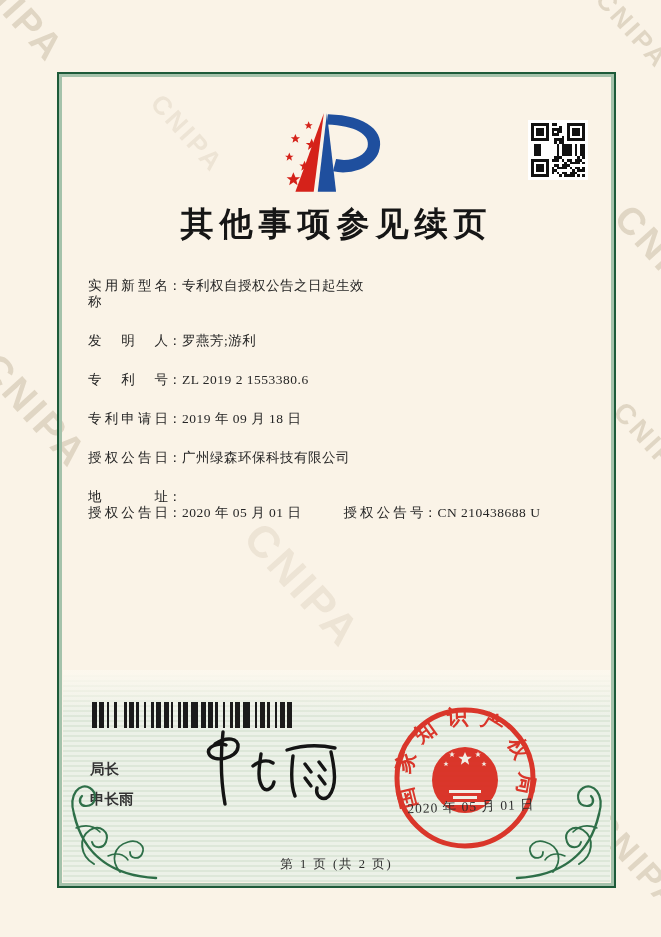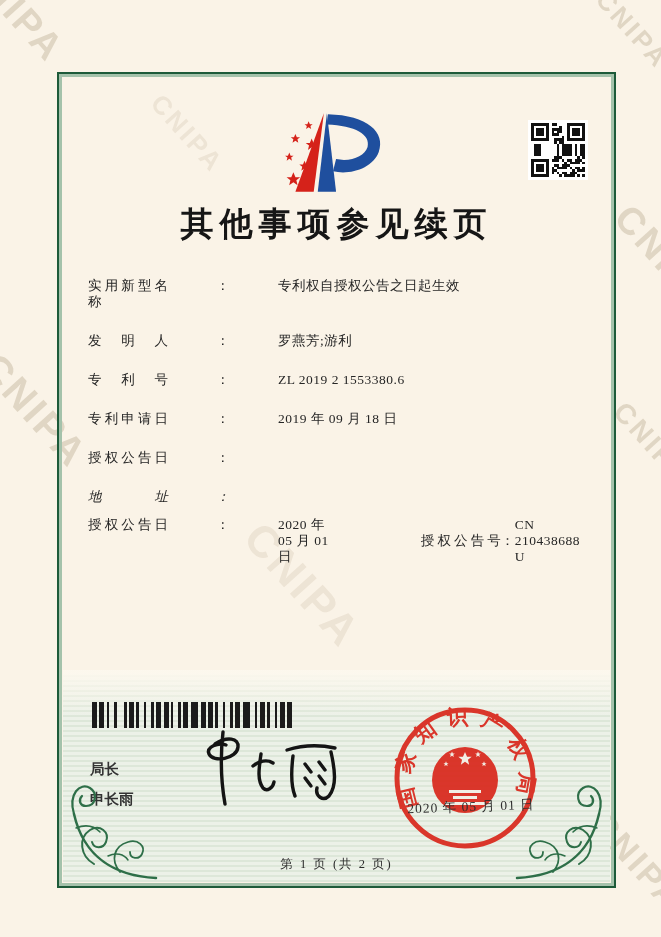--- a/index.html
+++ b/index.html
@@ -30,22 +30,22 @@
   .logo .red{fill:var(--logo_red,#d5221a);}
   .logo .blue{fill:var(--logo_blue,#1f4f9e);}
   .qr{position:absolute; left:469px; top:46px; width:54px; height:54px; background:#fff; padding:3px;}
   .qr svg{width:100%; height:100%; display:block;}
   .doc-title{
     position:absolute; left:0; right:0; top:128px; text-align:center;
     font-size:33px; font-weight:bold; letter-spacing:6px; color:#161616;
   }
   
   .fields{position:absolute; left:29px; top:204px; width:492px; font-size:13.5px; line-height:16px; color:#262626;}
-  .frow{margin-bottom:23px; display:flex; align-items:flex-start;gap:48px;}
-  .frow.tight{margin-bottom:12px;font-style:italic;}
+  .frow{margin-bottom:23px; display:flex; align-items:flex-start;}
+  .frow.tight{margin-bottom:0;}
   .flabel{
     display:inline-block; width:80px; flex:0 0 80px;
     text-align:justify; text-align-last:justify; color:#262626;
   }
   .fcolon{flex:0 0 14px;}
   .fvalue{white-space:pre-line; letter-spacing:0.5px;}
   .grant-pair2{margin-left:42px; display:inline-flex;align-items:center;}
   
   .paras{position:absolute; left:26px; top:468px; width:502px; font-size:13.5px; line-height:21.5px;
          font-style:italic; letter-spacing:0.3px; color:#1f1f1f;}
@@ -278,20 +278,21 @@
         <span class="fvalue">ZL 2019 2 1553380.6</span>
       </div>
       <div class="frow">
         <span class="flabel">专利申请日</span>
           <span class="fcolon">：</span>
         <span class="fvalue">2019 年 09 月 18 日</span>
       </div>
       <div class="frow">
         <span class="flabel">授权公告日</span>
           <span class="fcolon">：</span>
+        <span class="fvalue">广州绿森环保科技有限公司</span>
       </div>
       <div class="frow tight">
         <span class="flabel">地址</span>
           <span class="fcolon">：</span>
       </div>
       <div class="frow">
         <span class="flabel">授权公告日</span>
           <span class="fcolon">：</span>
         <span class="fvalue">2020 年 05 月 01 日</span>
         <span class="grant-pair2">

